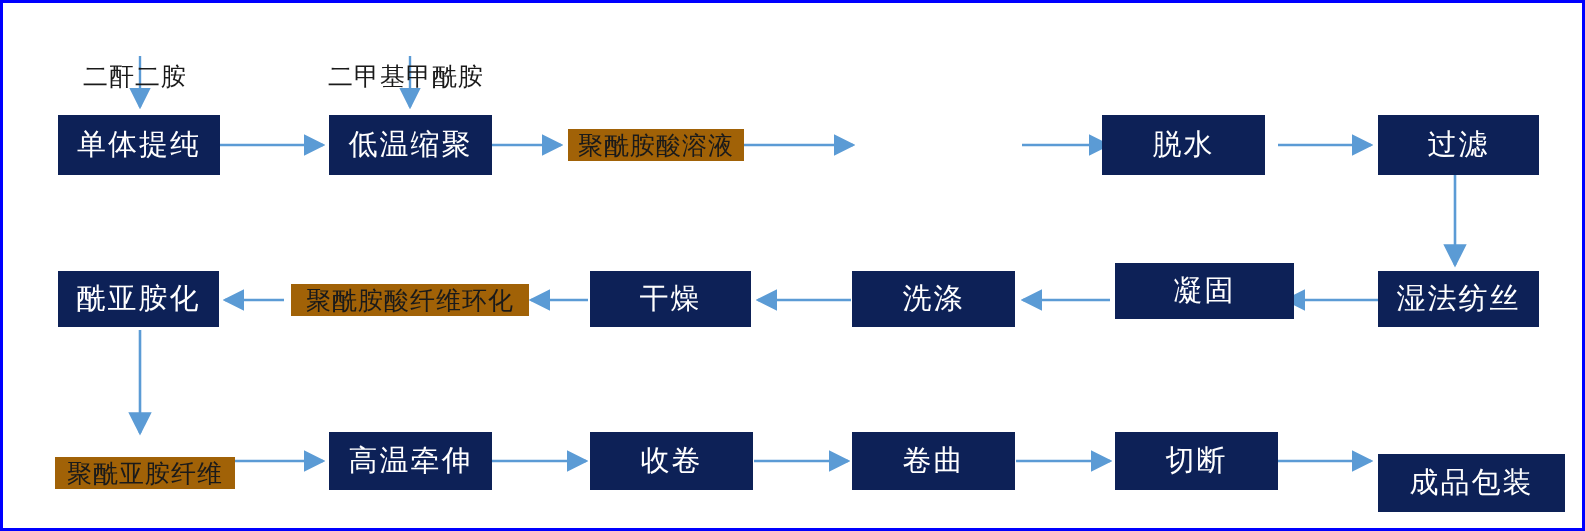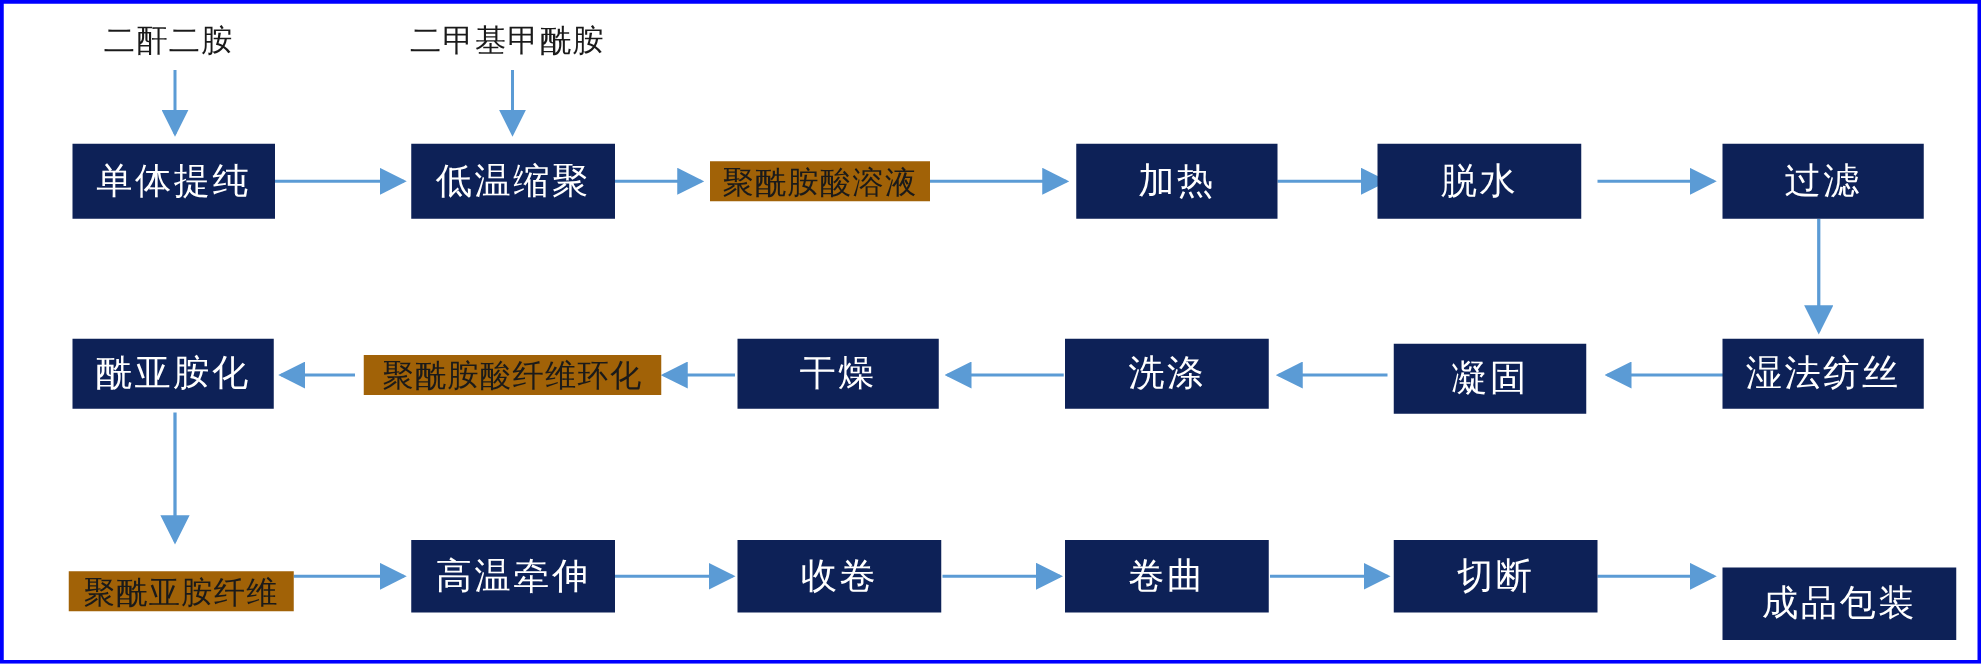--- a/index.html
+++ b/index.html
@@ -42,20 +42,21 @@
     z-index: 3;
     background: #a16207;
   }
   .feed-label {
     position: absolute;
     color: #1a1a1a;
     font-size: 25px;
     letter-spacing: 1px;
     white-space: nowrap;
     z-index: 3;
+    margin-top: 44px;
   }
   svg.wires {
     position: absolute;
     left: 0;
     top: 0;
     width: 1585px;
     height: 531px;
     z-index: 1;
     overflow: visible;
   }
@@ -138,29 +139,28 @@
 
   <div class="feed-label" style="left:80px; top:13px;">二酐二胺</div>
   <div class="feed-label" style="left:325px; top:13px;">二甲基甲酰胺</div>
 
   <div class="node" style="left:55px; top:112px; width:162px; height:60px;">单体提纯</div>
 
   <div class="node" style="left:326px; top:112px; width:163px; height:60px;">低温缩聚</div>
 
   <div class="plain-label" style="left:565px; top:126px; width:176px; height:32px;">聚酰胺酸溶液</div>
 
-  <div class="node" style="left:858px; top:112px; width:161px; height:60px;">加热</div>
 
   <div class="node" style="left:1099px; top:112px; width:163px; height:60px;">脱水</div>
 
   <div class="node" style="left:1375px; top:112px; width:161px; height:60px;">过滤</div>
 
   <div class="node" style="left:1375px; top:268px; width:161px; height:56px;">湿法纺丝</div>
 
-  <div class="node" style="left:1112px; top:272px; width:154px; height:56px;">凝固</div>
+  <div class="node" style="left:1112px; top:260px; width:179px; height:56px;">凝固</div>
 
   <div class="node" style="left:849px; top:268px; width:163px; height:56px;">洗涤</div>
 
   <div class="node" style="left:587px; top:268px; width:161px; height:56px;">干燥</div>
 
   <div class="plain-label" style="left:288px; top:281px; width:238px; height:32px;">聚酰胺酸纤维环化</div>
 
   <div class="node" style="left:55px; top:268px; width:161px; height:56px;">酰亚胺化</div>
 
   <div class="plain-label" style="left:52px; top:454px; width:180px; height:32px;font-family:Liberation Serif, serif;">聚酰亚胺纤维</div>

